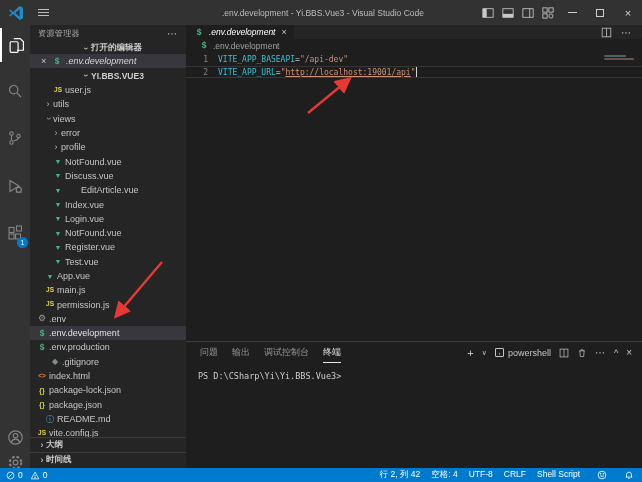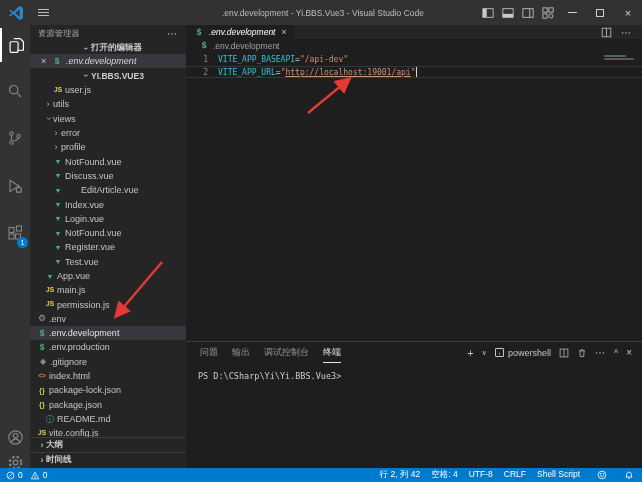--- a/index.html
+++ b/index.html
@@ -329,21 +329,21 @@
         <span class="fi fi-shell"></span>
         <span class="tl">.env.development</span>
       </div>
 
       <div class="trow" style="padding-left: 6px;">
 
         <span class="fi fi-shell"></span>
         <span class="tl">.env.production</span>
       </div>
 
-      <div class="trow" style="padding-left: 7px; text-align: center;">
+      <div class="trow" style="padding-left: 19px; text-align: center;">
 
         <span class="fi fi-git"></span>
         <span class="tl">.gitignore</span>
       </div>
 
       <div class="trow" style="padding-left: 6px;">
 
         <span class="fi fi-html"></span>
         <span class="tl">index.html</span>
       </div>

